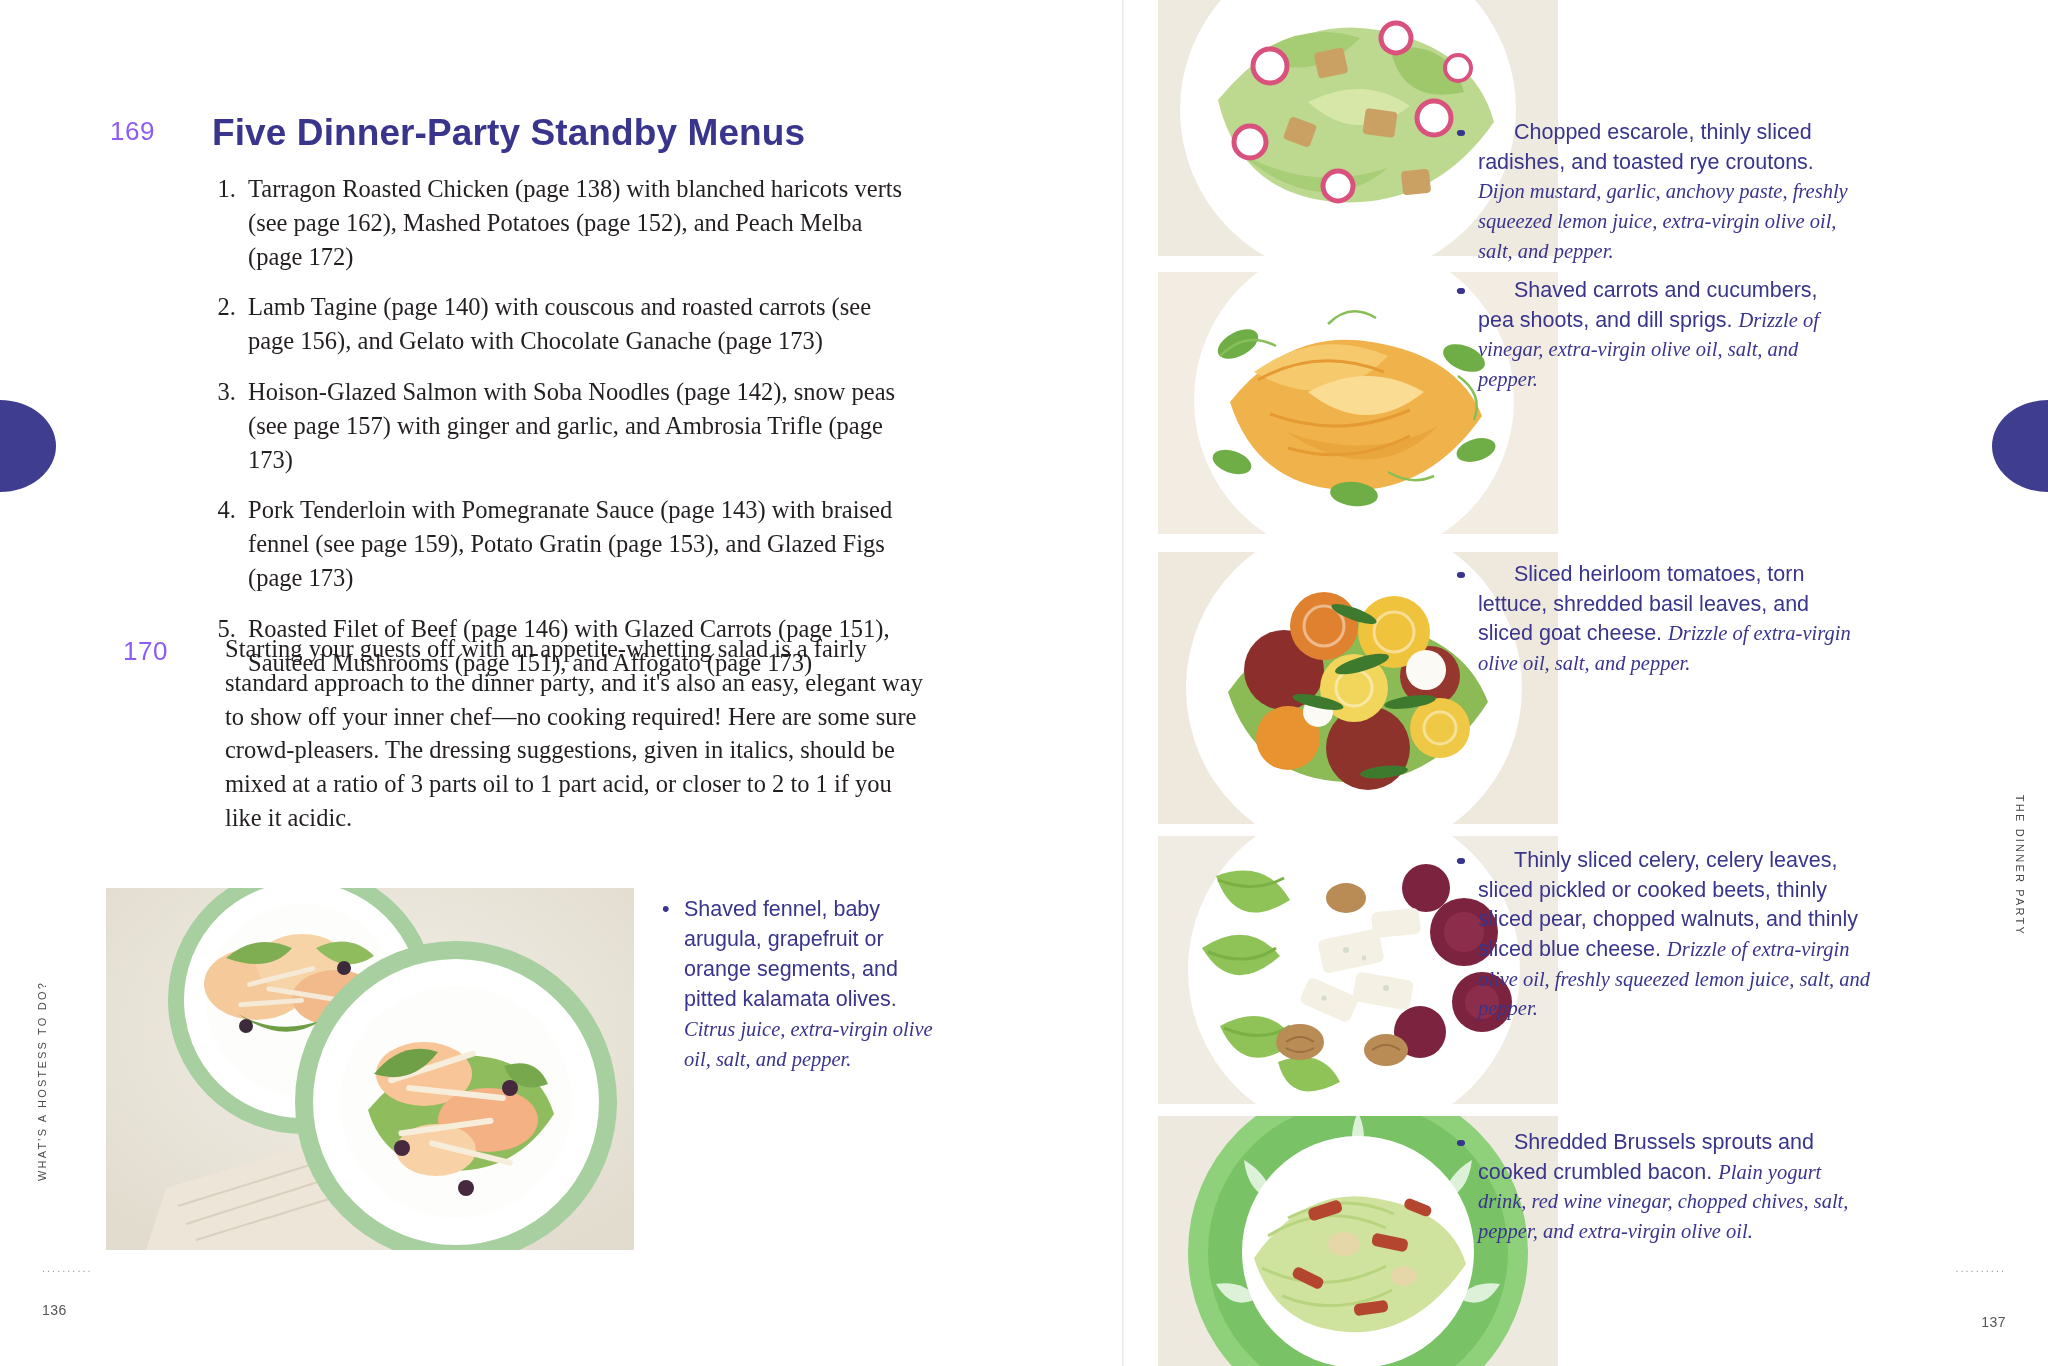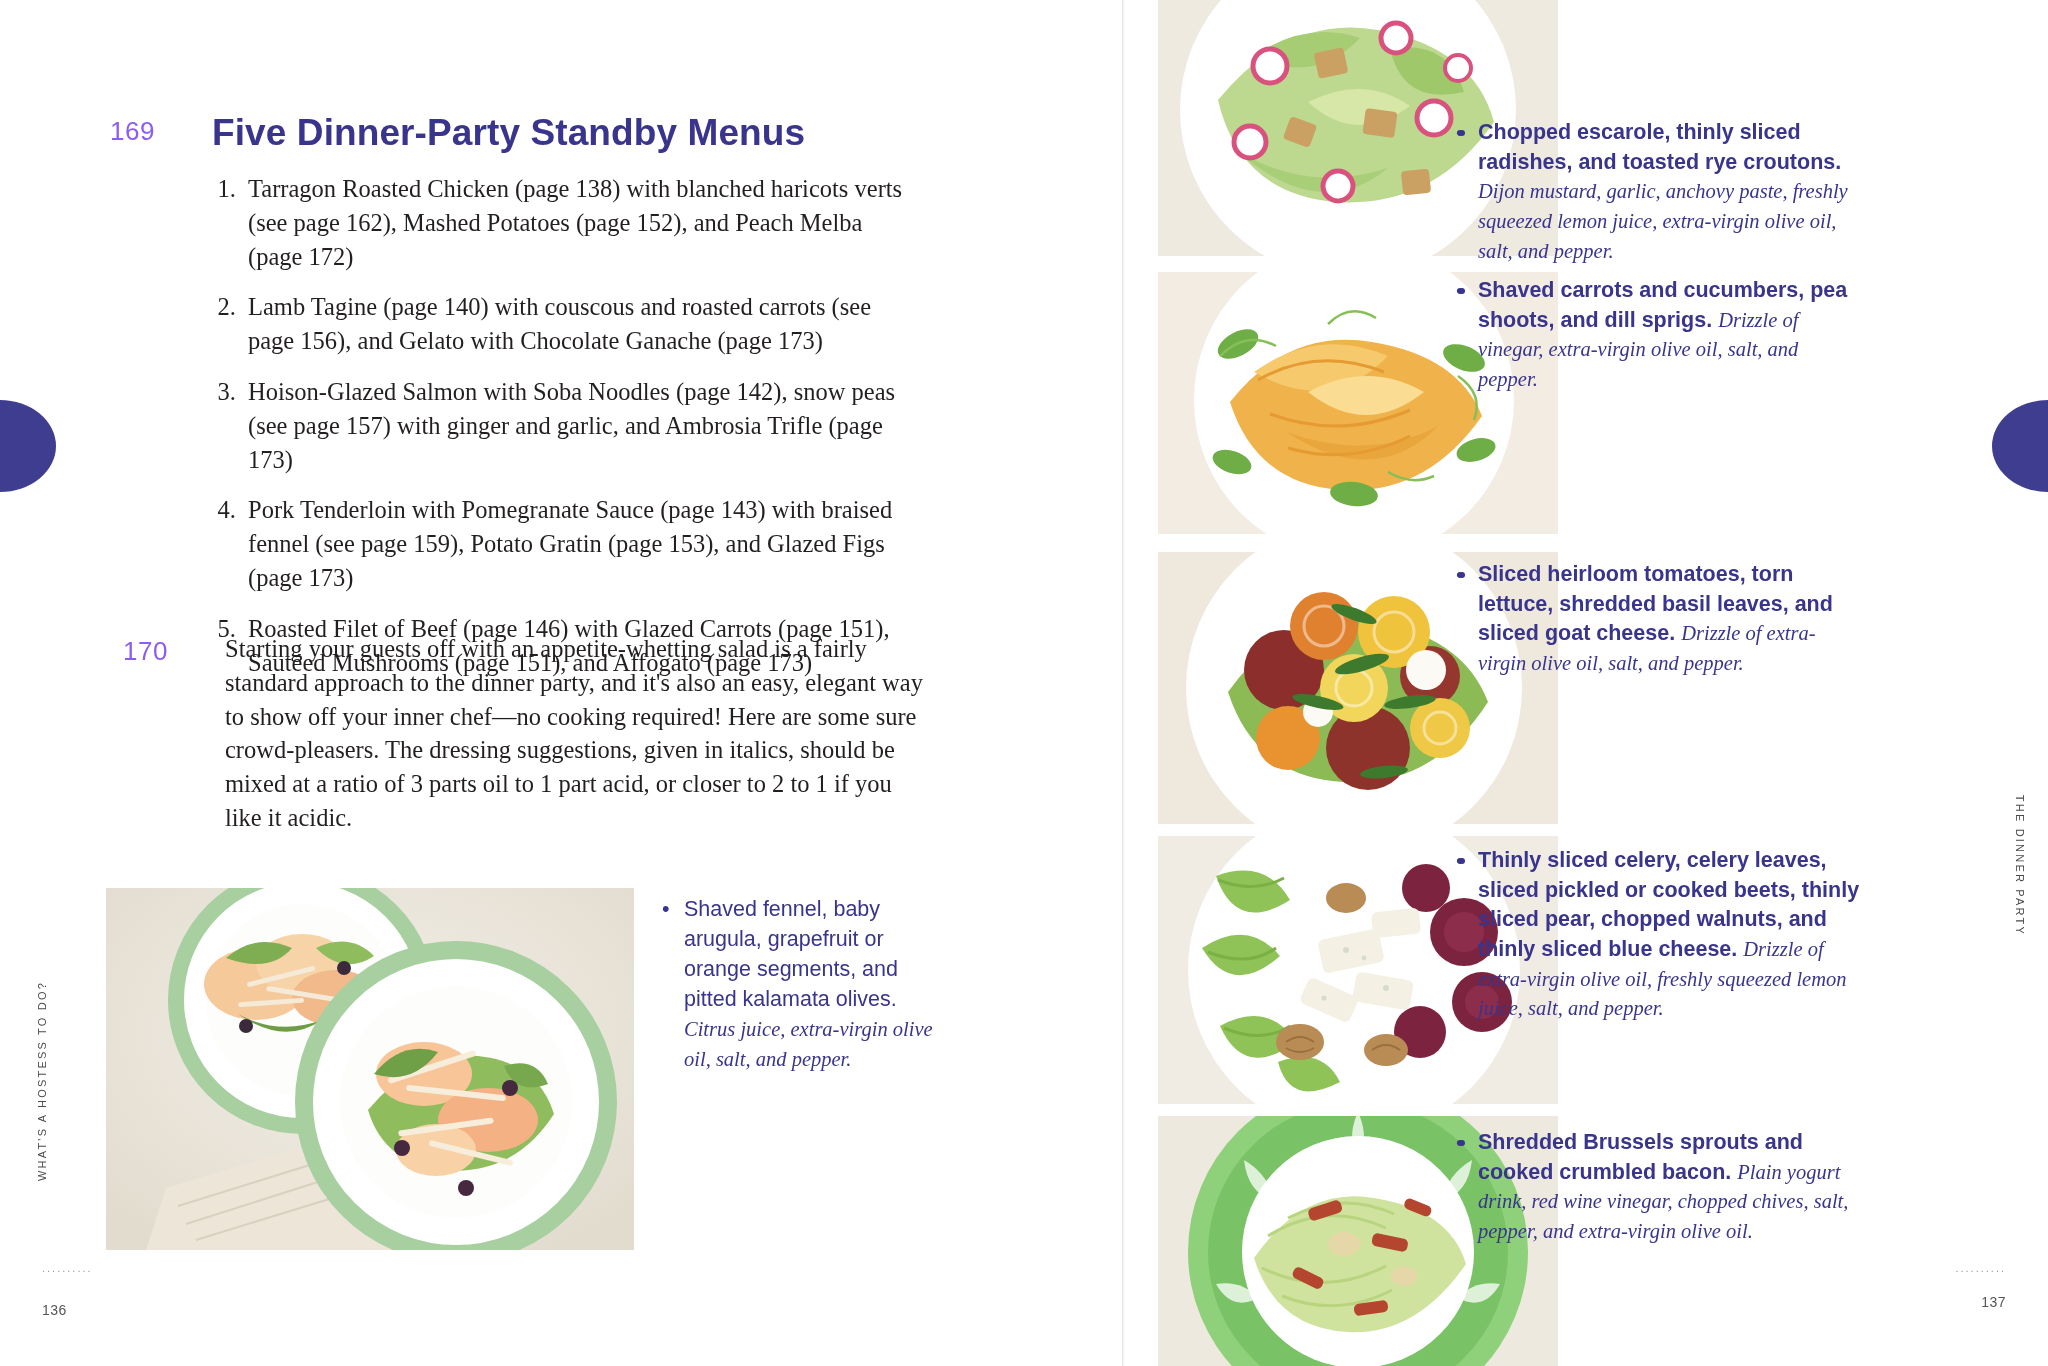--- a/index.html
+++ b/index.html
@@ -95,21 +95,21 @@
   .dotted-right { right: 42px; bottom: 92px; }
 
   .folio {
     position: absolute;
     font-family: "Liberation Sans", sans-serif;
     font-size: 14px;
     color: #555;
     letter-spacing: .5px;
   }
   .folio-left { left: 42px; bottom: 48px; }
-  .folio-right { right: 42px; bottom: 56px; }
+  .folio-right { right: 42px; bottom: 36px; }
 
   
   .section {
     position: absolute;
   }
   .sec-num {
     position: absolute;
     left: 0;
     top: 4px;
     width: 78px;
@@ -164,21 +164,21 @@
     line-height: 1.38;
     font-weight: 400;
   }
   li.salad-item .bullet {
     position: absolute;
     left: -22px;
     top: 0px;
     font-size: 22px;
     line-height: 1.38;
   }
-  li.salad-item .lead { font-weight: 700; }
+  li.salad-item .lead { font-weight: 400; margin-left: 36px; }
   li.salad-item .dressing {
     font-family: "Liberation Serif", serif;
     font-style: italic;
     font-weight: normal;
     font-size: 20.5px;
   }
 
   
   .left-bullet {
     position: absolute;

